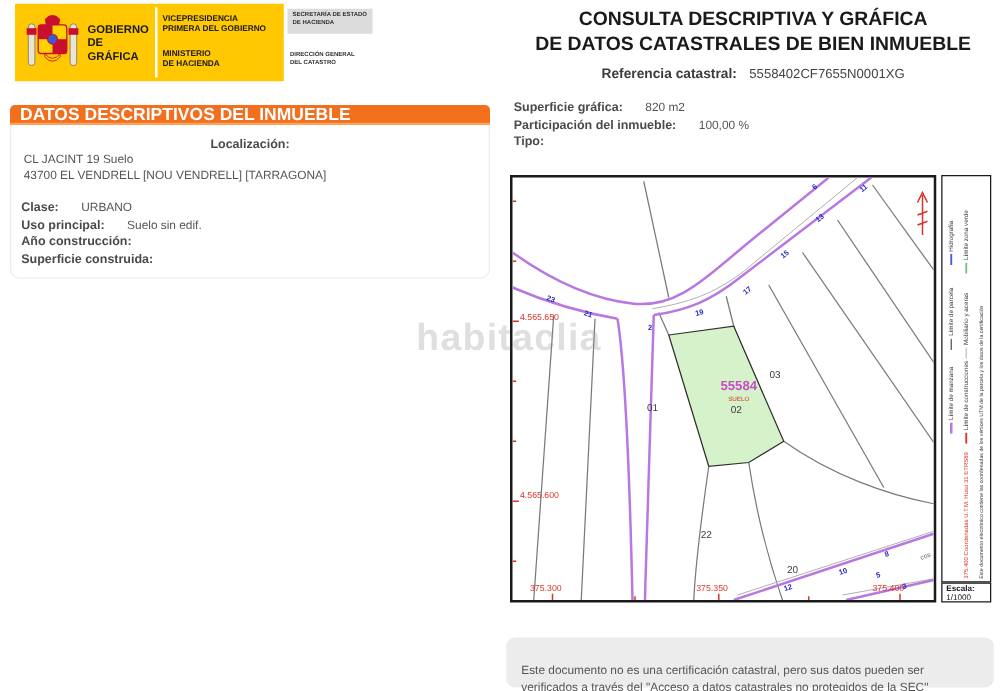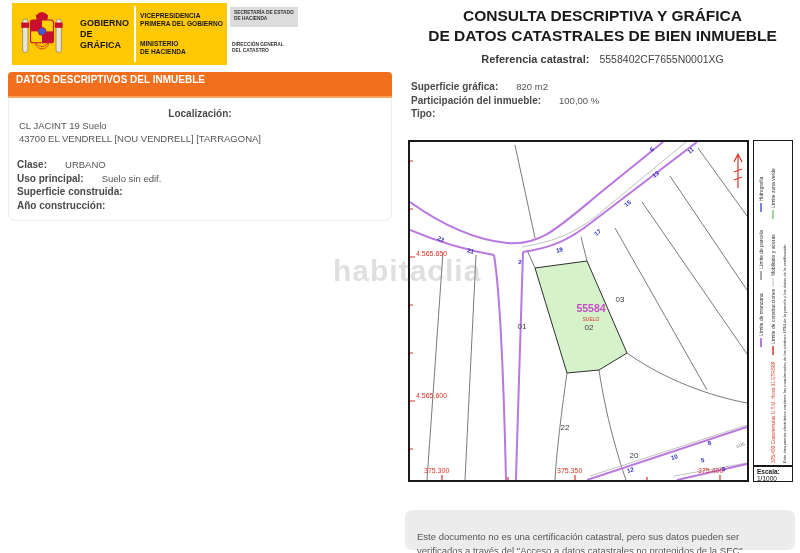--- a/index.html
+++ b/index.html
@@ -5,39 +5,39 @@
   * { margin:0; padding:0; box-sizing:border-box; }
   html,body { width:800px; height:553px; background:#fff; overflow:hidden;
     font-family:"Liberation Sans", sans-serif; color:#333; }
   .abs { position:absolute; }
   #page { position:relative; width:800px; height:553px; background:#fff; }
 
   
   #logo-banner { left:12px; top:3px; width:215px; height:62px; background:#FFC800;
     display:flex; align-items:center; }
   #coat { width:44px; height:50px; margin-left:8px; flex:0 0 auto; }
-  #gob-text { font-weight:bold; font-size:9px; line-height:11px; color:#1a1a1a; margin-left:16px; width:52px; }
+  #gob-text { font-weight:bold; font-size:9px; line-height:11px; color:#1a1a1a; margin-left:6px; width:52px; }
   #banner-divider { width:2px; height:56px; background:#fff; margin:0 4px 0 2px; }
   .dept { font-weight:bold; font-size:6.6px; line-height:8px; color:#1a1a1a; }
   .dept + .dept { margin-top:12px; }
   #sec-box { left:230px; top:7px; width:68px; height:20px; background:#DCDCDC;
     font-size:4.8px; font-weight:bold; line-height:6px; color:#333; padding:3px 4px; }
   #dgc-box { left:232px; top:42px; width:68px; font-size:4.8px; font-weight:bold;
     line-height:6px; color:#333; }
   #title-block { left:410px; top:6px; width:385px; text-align:center; }
   .title-line { font-size:15.5px; font-weight:bold; color:#1a1a1a; line-height:20px; }
   #ref-line { left:410px; top:53px; width:385px; display:flex; justify-content:center; gap:10px;
     align-items:baseline; }
   #ref-label { font-size:11px; font-weight:bold; color:#3c3c3c; }
   #ref-value { font-size:10.5px; color:#444; }
 
   
-  .section-bar { height:26px; background:#F26F1E; border-radius:4px 4px 0 0;
-    color:#fff; font-weight:bold; font-size:10px; line-height:15px; padding-left:8px;
-    border-bottom:2px solid #F9A35C; }
+  .section-bar { height:16px; background:#F26F1E; border-radius:4px 4px 0 0;
+    color:#fff; font-weight:bold; font-size:14px; line-height:15px; padding-left:8px;
+    border-bottom:2px solid #F9A35C;margin-top:12px; }
 
   
   #left-panel { left:8px; top:72px; width:384px; }
   #left-body { border:1px solid #ececec; border-top:none; border-radius:0 0 8px 8px;
     min-height:118px; padding:10px 8px 8px 8px; }
   .lbl { font-weight:bold; font-size:10px; color:#4a4a4a;text-align:center; }
   .val { font-size:9.5px; color:#555; }
   .pline { display:flex; gap:18px; align-items:baseline; line-height:13.5px; }
   .addr { font-size:9.5px; color:#555; line-height:13px; padding-left:2px; }
   #left-gap { height:13px; }
@@ -147,25 +147,25 @@
       <div id="left-gap"></div>
       <div class="pline">
         <span class="lbl">Clase:</span>
         <span class="val">URBANO</span>
       </div>
       <div class="pline">
         <span class="lbl">Uso principal:</span>
         <span class="val">Suelo sin edif.</span>
       </div>
       <div class="pline">
+        <span class="lbl">Año construcción:</span>
+        <span class="val"></span>
+      </div>
+      <div class="pline">
         <span class="lbl">Superficie construida:</span>
-        <span class="val"></span>
-      </div>
-      <div class="pline">
-        <span class="lbl">Año construcción:</span>
         <span class="val"></span>
       </div>
     </div>
   </div>
 
   <div id="right-panel" class="abs">
     <div id="right-body">
       <div class="pline">
         <span class="lbl">Superficie gráfica:</span>
         <span class="val">820 m2</span>

